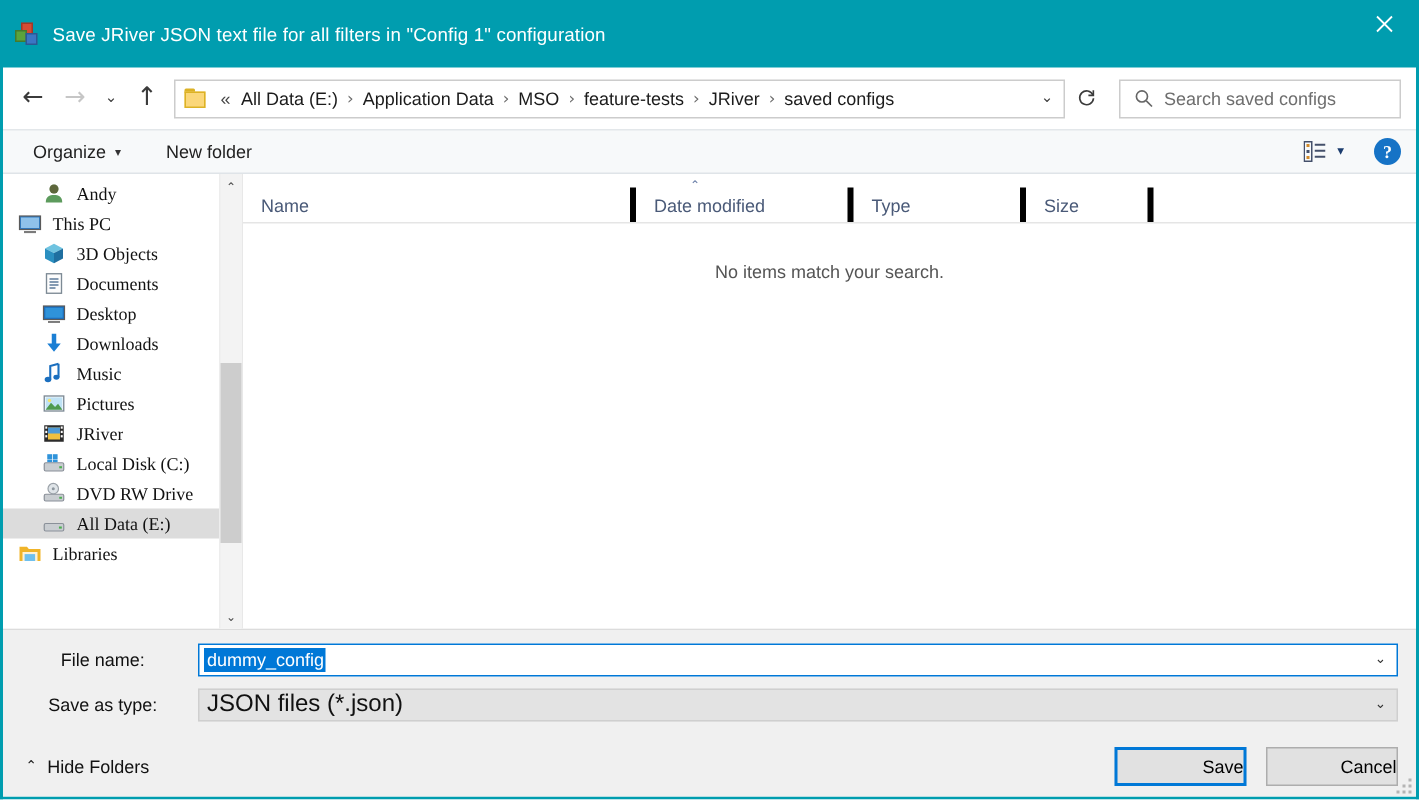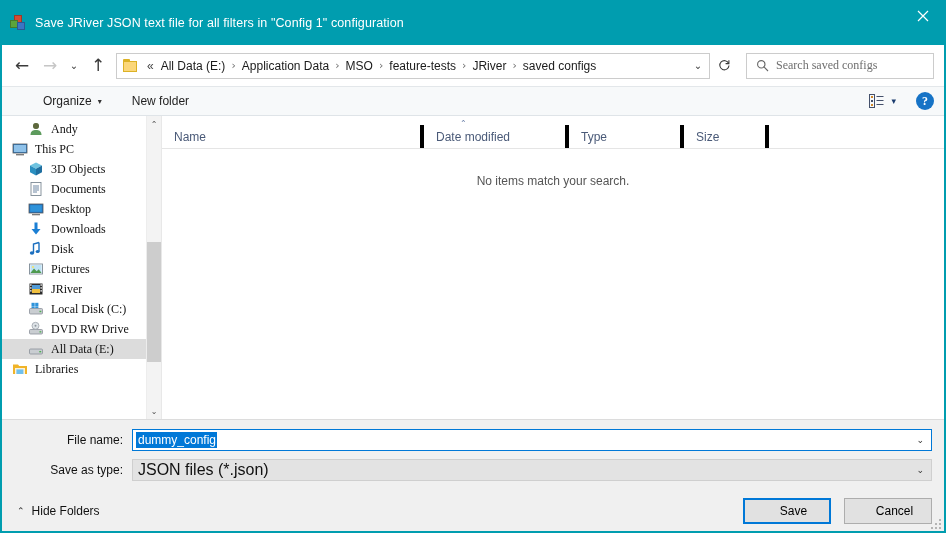--- a/index.html
+++ b/index.html
@@ -133,21 +133,20 @@
   }
   #searchbox {
     width: 188px;
     height: 26px;
     border: 1px solid #cccccc;
     background: #ffffff;
     display: flex;
     align-items: center;
     margin-left: 9px;
     flex: none;
-    font-family: Liberation Serif, serif;
   }
   #search-icon { margin: 0 7px 0 9px; flex: none; display: flex; }
   #search-placeholder {
     color: #6e6e6e;
     font-size: 12px;
     white-space: nowrap;
   }
 
   
   #toolbar {
@@ -160,21 +159,20 @@
     align-items: center;
     padding: 0 10px 0 14px;
   }
   .tb-item {
     display: flex; align-items: center;
     font-size: 12px;
     color: #1f1f1f;
     padding: 3px 6px;
     cursor: default;
     white-space: nowrap;
-    margin-left: 21px;
   }
   .tb-caret {
     font-size: 8px;
     margin-left: 6px;
     color: #333;
     font-family: "DejaVu Sans", sans-serif;
   }
   #toolbar-spacer { flex: 1 1 auto; }
   #view-button { display: flex; align-items: center; padding: 3px 4px; cursor: default; }
   #view-caret { font-size: 9px; margin-left: 7px; color: #1b3c6e; font-family: "DejaVu Sans", sans-serif; }
@@ -320,21 +318,21 @@
     min-height: 112px;
   }
   .form-row {
     display: flex;
     align-items: center;
     margin-bottom: 8px;
   }
   .form-label {
     width: 118px;
     min-width: 118px;
-    text-align: right;
+    text-align: center;
     padding-right: 9px;
     font-size: 12px;
     color: #111;
   }
   .combo {
     flex: 1 1 auto;
     height: 22px;
     display: flex;
     align-items: center;
     min-width: 0;
@@ -386,21 +384,21 @@
   }
   #hide-caret { font-size: 9px; margin-right: 7px; color: #222; font-family: "DejaVu Sans", sans-serif; }
   #btn-spacer { flex: 1 1 auto; }
   .dlgbtn {
     width: 88px;
     height: 26px;
     font-size: 12px;
     color: #000;
     display: flex;
     align-items: center;
-    justify-content: center;
+    justify-content: flex-end;
     background: #e1e1e1;
     border: 1px solid #adadad;
     cursor: default;
     padding-left: 13px;
   }
   #save-button {
     border: 2px solid #0078d7;
     background: #e1e1e1;
     margin-right: 13px;
   }
@@ -565,21 +563,21 @@
                 <path d="M6.5 1.5 H9.5 V8 H12.5 L8 13.5 L3.5 8 H6.5 Z" fill="#1b7fd4"></path>
               </svg></span>
             <span class="ti-label">Downloads</span>
           </div>
           <div class="tree-item indent1">
             <span class="ti-icon"><svg width="16" height="16" viewBox="0 0 16 16">
                 <path d="M11 1.5 L11 10.5 M11 1.5 L5.5 3 L5.5 12" stroke="#1b6fbf" stroke-width="1.4" fill="none"></path>
                 <ellipse cx="4" cy="12" rx="2.2" ry="1.8" fill="#1b6fbf"></ellipse>
                 <ellipse cx="9.6" cy="10.5" rx="2" ry="1.6" fill="#1b6fbf"></ellipse>
               </svg></span>
-            <span class="ti-label">Disk</span>
+            <span class="ti-label">Music</span>
           </div>
           <div class="tree-item indent1">
             <span class="ti-icon"><svg width="16" height="16" viewBox="0 0 16 16">
                 <rect x="1.5" y="3" width="13" height="10" fill="#ffffff" stroke="#7d8a95" stroke-width=".9"></rect>
                 <rect x="2.4" y="3.9" width="11.2" height="8.2" fill="#bfe2f5"></rect>
                 <path d="M2.4 12.1 L6 7.5 L8.7 10.3 L10.7 8.2 L13.6 12.1 Z" fill="#4f9a4f"></path>
                 <circle cx="5" cy="6" r="1.1" fill="#f5e26b"></circle>
               </svg></span>
             <span class="ti-label">Pictures</span>
           </div>

